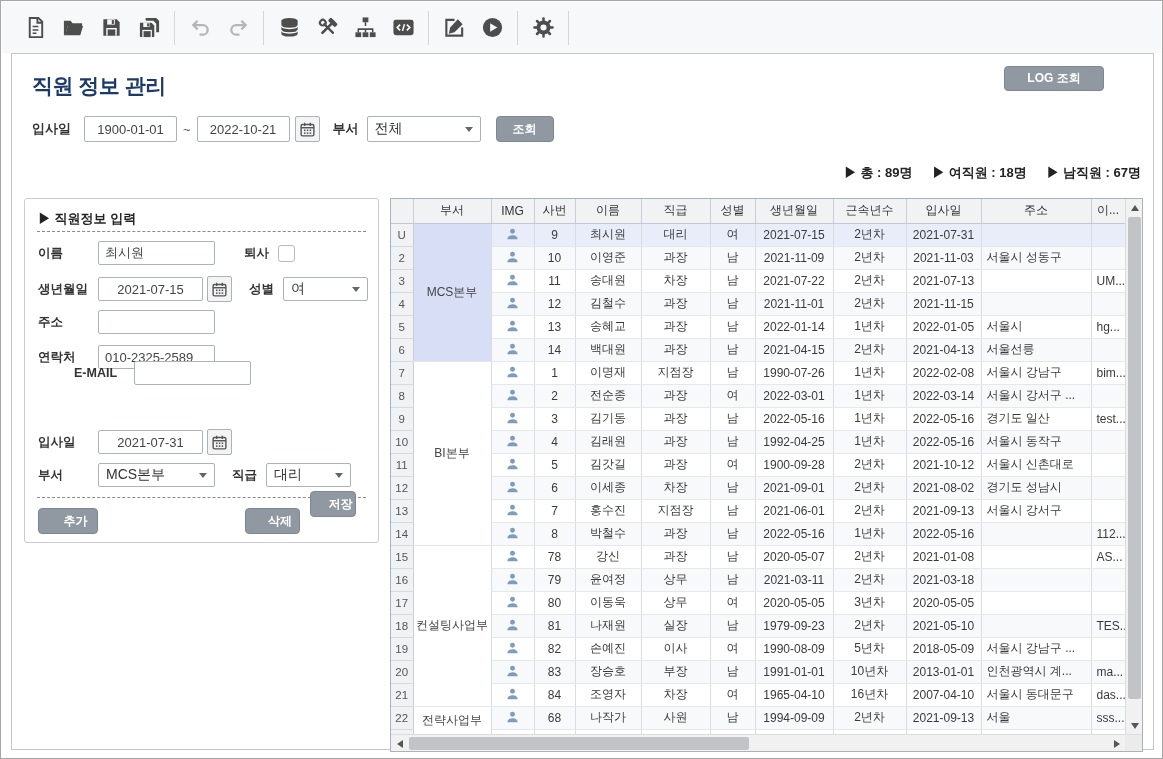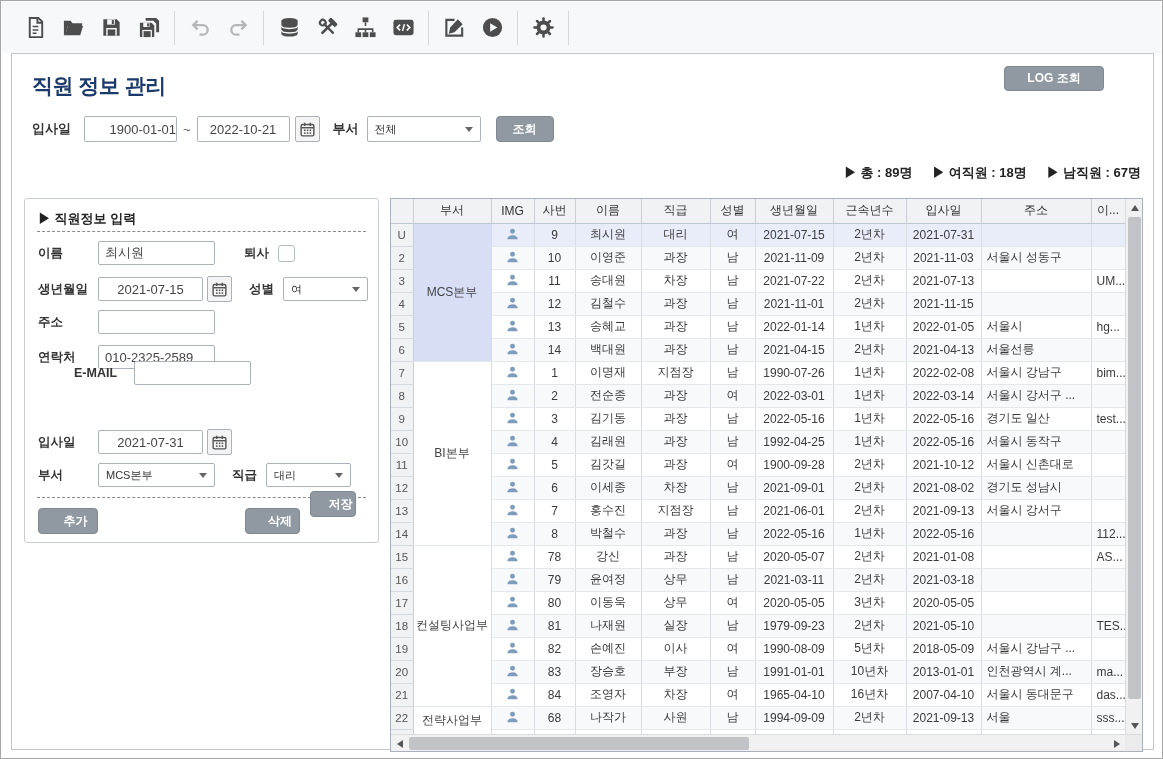--- a/index.html
+++ b/index.html
@@ -21,21 +21,21 @@
   .log-btn { position:absolute; left:992px; top:12px; width:100px; height:25px; }
 
   
   .filter { position:absolute; left:20px; top:61px; height:28px; display:flex; align-items:center; }
   .flabel { font-size:13px; font-weight:bold; color:#333; }
   .tin { border:1px solid #abb2b9; border-radius:2px; height:26px; font-size:13px; color:#444; font-family:"Liberation Sans",sans-serif; }
   .date-in { width:93px; text-align:center; }
   .tilde { margin:0 6px; color:#555; font-size:13px; }
   .cal-btn { width:25px; height:26px; border:1px solid #abb2b9; border-radius:2px; background:#f4f4f5; display:flex; align-items:center; justify-content:center; cursor:pointer; }
   .cal-btn svg { width:17px; height:17px; }
-  .selectbox { border:1px solid #abb2b9; border-radius:2px; height:26px; background:#fff; display:flex; align-items:center; justify-content:space-between; padding:0 7px; font-size:11px; color:#333; cursor:pointer; }
+  .selectbox { border:1px solid #abb2b9; border-radius:2px; height:26px; background:#fff; display:flex; align-items:center; justify-content:space-between; padding:0 7px; font-size:14px; color:#333; cursor:pointer; }
   .chev { width:0; height:0; border-left:4px solid transparent; border-right:4px solid transparent; border-top:5px solid #666; }
   .search-btn { width:58px; height:26px; margin-left:15px; }
 
   
   .summary { position:absolute; right:12px; top:110px; font-size:13px; font-weight:bold; color:#222; }
   .summary span { margin-left:16px; }
 
   
   .form-box { position:absolute; left:12px; top:144px; width:355px; height:345px; border:1px solid #c9cdd2; border-radius:3px; background:#fff; }
   .form-title { position:absolute; left:13px; top:11px; font-size:13px; font-weight:bold; color:#222; }
@@ -224,21 +224,21 @@
       <div class="tsep"></div>
     </div>
 
   <div class="panel">
 
     <div class="page-title">직원 정보 관리</div>
     <div class="btn log-btn">LOG 조회</div>
 
     <div class="filter">
       <span class="flabel">입사일</span>
-      <input class="tin date-in" style="margin-left: 13px; text-align: right;" value="1900-01-01">
+      <input class="tin date-in" style="margin-left: 13px;" value="1900-01-01">
       <span class="tilde">~</span>
       <input class="tin date-in" value="2022-10-21" style="">
       <div class="cal-btn" style="margin-left:5px;">
         <span class="icon-slot" style="display: flex;">
             <svg viewBox="0 0 24 24" style="width: 17px; height: 17px;">
               <rect x="3" y="5" width="18" height="16" rx="2" fill="none" stroke="#555" stroke-width="2"></rect>
               <path d="M3 9.5h18" stroke="#555" stroke-width="2"></path>
               <path d="M8 2.5V7M16 2.5V7" stroke="#555" stroke-width="2"></path>
               <g fill="#555">
                 <rect x="7" y="12" width="2.2" height="2.2"></rect>

